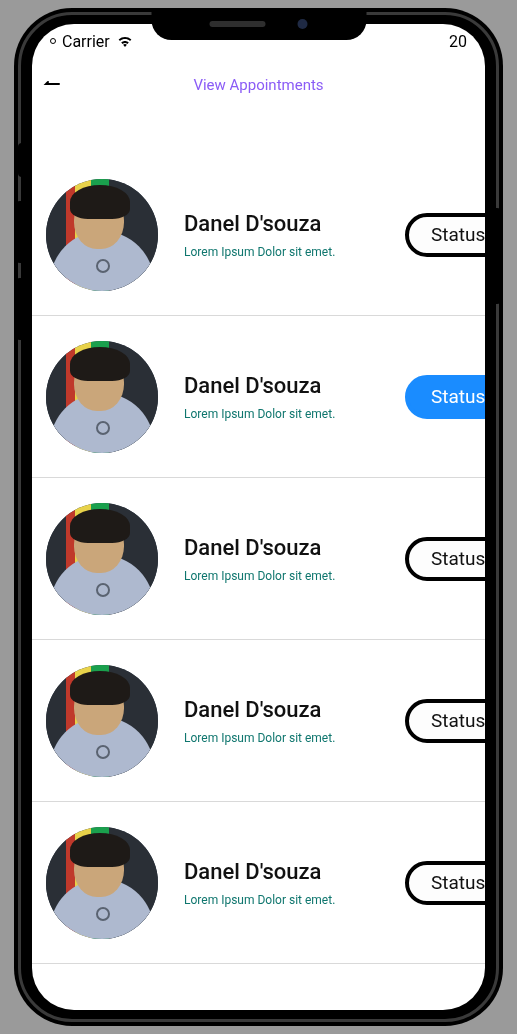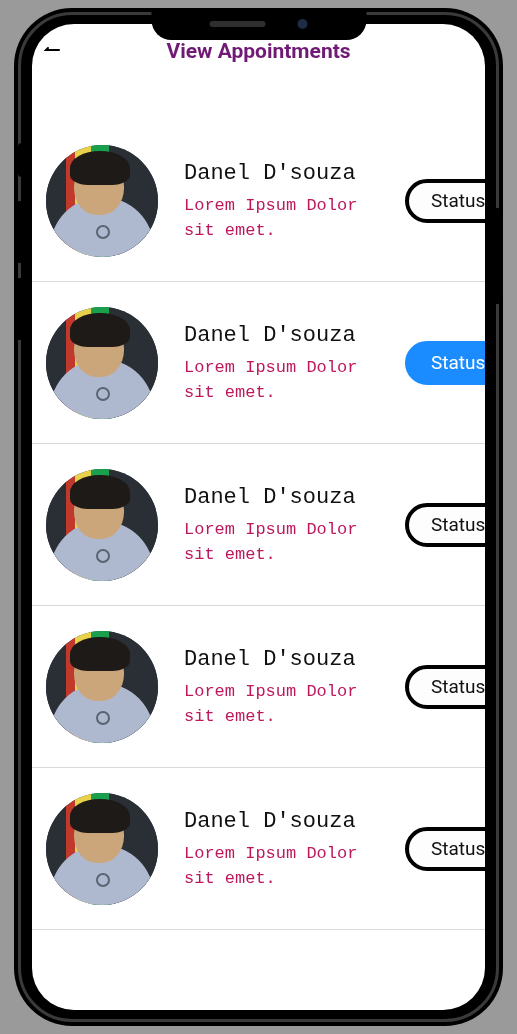--- a/index.html
+++ b/index.html
@@ -70,21 +70,21 @@
       display:flex; align-items:center; justify-content:center;
     }
     .back-btn{
       position:absolute; left:4px; top:14px;
       width:30px;height:30px;
       display:flex;align-items:center;justify-content:center;
       cursor:pointer;
     }
     .back-btn svg{width:24px;height:24px;}
     .header-title{
-      font-size:21px;font-weight:700;color:#701a75;
+      font-size:15px;font-weight:400;color:#8b5cf6;
     }
     
     .list{padding-top:42px;}
     .row{
       display:flex;align-items:center;
       padding:24px 0 24px 14px;
       border-bottom:1px solid #d9d9d9;
       position:relative;
       min-height:162px;
       gap:26px;
@@ -99,27 +99,26 @@
     
     .avatar .bg-stripe{position:absolute;inset:0;
       background:linear-gradient(90deg,#2a2f36 0%,#2a2f36 18%,#c0392b 18%,#c0392b 26%,#e8d24a 26%,#e8d24a 40%,#1aa04d 40%,#1aa04d 56%,#1aa04d 56%,#2a2f36 56%);}
     .avatar .head{position:absolute;left:28px;top:12px;width:50px;height:58px;border-radius:50% 50% 46% 46%;background:#caa67a;}
     .avatar .hair{position:absolute;left:24px;top:6px;width:60px;height:34px;border-radius:50% 50% 30% 30%;background:#1e1a17;}
     .avatar .body{position:absolute;left:4px;bottom:-10px;width:104px;height:70px;border-radius:60px 60px 0 0;background:#aeb9cf;}
     .avatar .logo{position:absolute;left:50px;bottom:18px;width:14px;height:14px;border:2px solid #5a6371;border-radius:50%;}
     .text-col{
       flex:1;min-width:0;
       padding-top:4px;
-      font-family:Liberation Mono, monospace;
     }
     .name{
       font-size:22px;font-weight:500;color:#111;margin-bottom:8px;
     }
     .desc{
-      font-size:17px;line-height:1.45;color:#be185d;max-width:185px;
+      font-size:12px;line-height:1.45;color:#0f766e;max-width:185px;
     }
     .status-btn{
       position:absolute;right:-10px;top:50%;transform:translateY(-50%);
       min-width:90px;height:44px;
       border:4px solid #000000;border-radius:22px 0 0 22px;
       background:#fdfdfd;
       display:flex;align-items:center;
       padding-left:22px;
       font-size:19px;color:#111;
       cursor:pointer;
@@ -137,20 +136,34 @@
   <div class="side-btn btn-volup"></div>
   <div class="side-btn btn-voldn"></div>
   <div class="side-btn btn-power"></div>
   <div class="notch">
     <span class="speaker"></span>
     <span class="camera"></span>
   </div>
 
   <div class="screen">
 
+    <div class="status-bar">
+      <div class="status-left">
+        <span class="dots">
+          <span class="dot"></span>
+        </span>
+        <span>Carrier</span>
+        <span class="wifi">
+          <svg viewBox="0 0 24 18">
+              <path d="M12 17l-2.5-3c1.5-1.3 3.5-1.3 5 0L12 17zm-5-6c3-2.7 7-2.7 10 0l-1.8 2c-2-1.8-4.4-1.8-6.4 0L7 11zm-3.5-4c5-4.4 12-4.4 17 0l-1.8 2c-4-3.5-9.4-3.5-13.4 0L3.5 7z" fill="#000"></path>
+            </svg>
+        </span>
+      </div>
+      <div>20</div>
+    </div>
 
     <div class="header">
       <div class="back-btn">
         <span>
           <svg viewBox="0 0 24 24">
               <path d="M20 11H7l2-2" stroke="#000" stroke-width="2" fill="none" stroke-linecap="round"></path>
             </svg>
         </span>
       </div>
       <div class="header-title">View Appointments</div>

